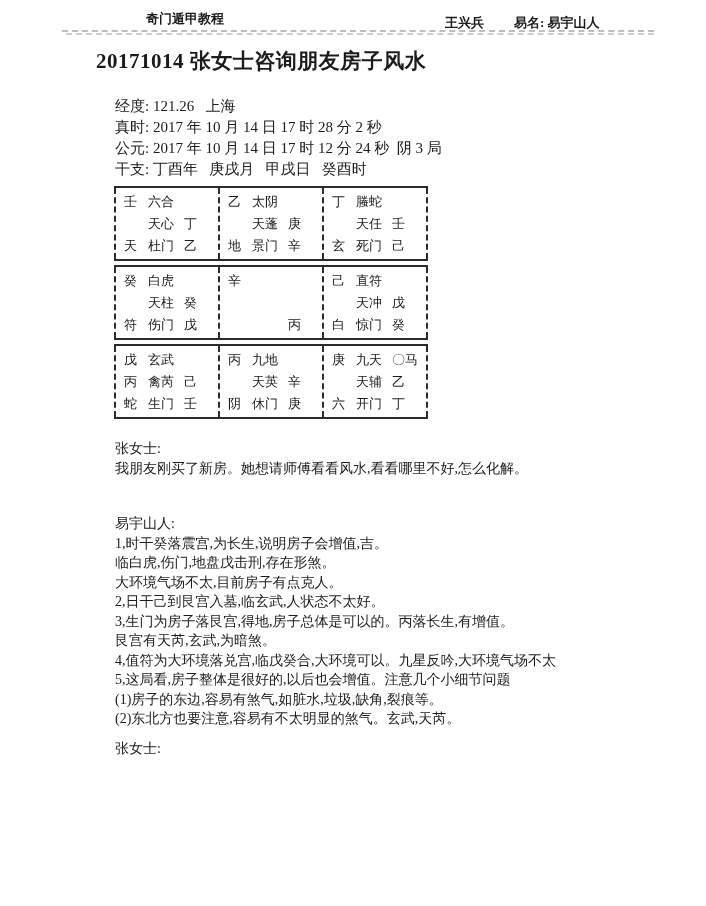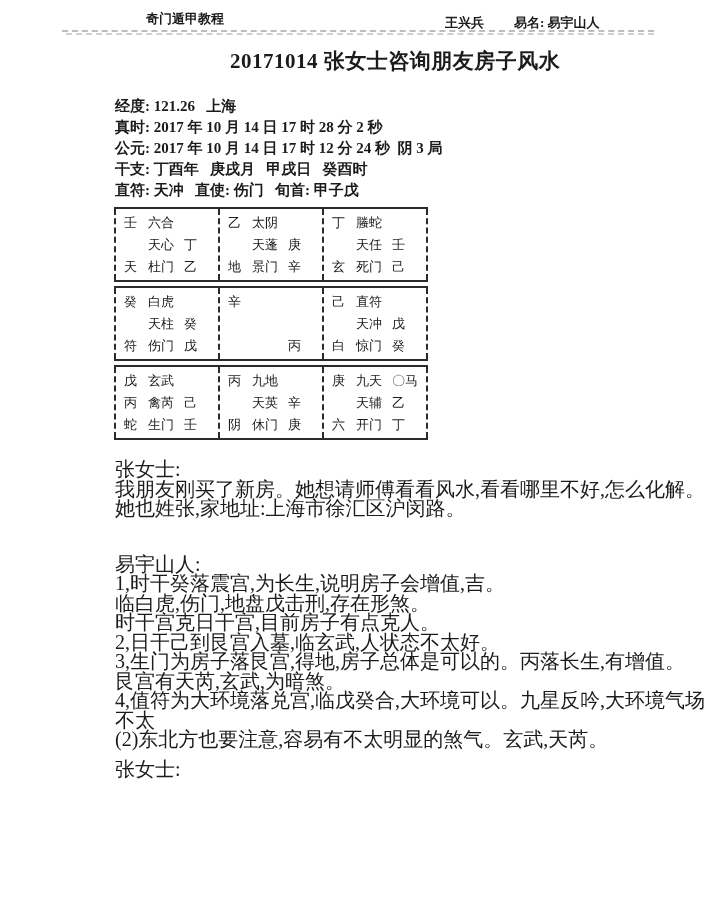--- a/index.html
+++ b/index.html
@@ -5,35 +5,35 @@
   html,body{margin:0;padding:0;background:#ffffff;}
   .page{position:relative;width:706px;height:814px;background:#fff;overflow:hidden;
         font-family:"Liberation Serif","DejaVu Serif",serif;color:#1b1b1b;}
   
   .hdr-left{position:absolute;left:146px;top:10px;font-size:13px;font-weight:bold;white-space:pre;}
   .hdr-right{position:absolute;left:445px;top:14px;font-size:13px;font-weight:bold;display:flex;gap:30px;white-space:pre;text-align:right;}
   .wavy{position:absolute;left:62px;top:30px;width:592px;}
   .wavy .w1{border-top:2px dashed #bdbdbd;}
   .wavy .w2{border-top:2px dashed #cfcfcf;margin:1px 0 0 4px;}
   
-  .title{margin:0;padding:48px 12px 0 96px;text-align:center;font-size:21px;font-weight:bold;line-height:26px;letter-spacing:.5px;}
+  .title{margin:0;padding:48px 12px 0 96px;text-align:left;font-size:21px;font-weight:bold;line-height:26px;letter-spacing:.5px;}
   
   .info{margin:22px 0 0 115px;font-size:15px;line-height:21px;}
-  .info div{white-space:pre;font-weight:bold;}
+  .info div{white-space:pre;}
   
   .grid{margin:6px 0 0 114px;width:314px;}
   .band{display:flex;border-top:2px solid #2b2b2b;border-bottom:2px solid #2b2b2b;margin-bottom:4px;}
   .band:last-child{margin-bottom:0;}
   .cell{box-sizing:border-box;width:104px;border-left:2px dashed #2b2b2b;
         display:grid;grid-template-columns:24px 36px 1fr;grid-auto-rows:22px;
         padding:3px 2px 2px 8px;font-size:13px;line-height:22px;}
   .cell:last-child{width:106px;border-right:2px dashed #2b2b2b;}
   .cell span{white-space:nowrap;}
   
-  .bodytext{margin:20px 0 0 115px;font-size:20px;line-height:19.5px;font-family:Liberation Serif, serif;}
+  .bodytext{margin:20px 0 0 115px;font-size:14px;line-height:19.5px;font-family:Liberation Serif, serif;}
   .blk2{margin-top:36px;}
   .closing{margin-top:10px;}
 </style>
 </head>
 <body>
 
 <div class="page">
 
   <div class="hdr-left">奇门遁甲教程</div>
   <div class="hdr-right">
@@ -45,21 +45,20 @@
       <div class="w2"></div>
   </div>
 
   <h1 class="title">20171014 张女士咨询朋友房子风水</h1>
 
   <div class="info">
     <div>经度: 121.26   上海</div>
     <div>真时: 2017 年 10 月 14 日 17 时 28 分 2 秒</div>
     <div>公元: 2017 年 10 月 14 日 17 时 12 分 24 秒  阴 3 局</div>
     <div>干支: 丁酉年   庚戌月   甲戌日   癸酉时</div>
-    <div>直符: 天冲   直使: 伤门   旬首: 甲子戊</div>
   </div>
 
   <div class="grid">
     <div class="band">
       <div class="cell">
         <span>壬</span>
           <span>六合</span>
           <span></span>
         <span></span>
           <span>天心</span>
@@ -159,28 +158,29 @@
         <span>六</span>
           <span>开门</span>
           <span>丁</span>
       </div>
     </div>
   </div>
 
   <div class="bodytext">
     <div>张女士:</div>
     <div>我朋友刚买了新房。她想请师傅看看风水,看看哪里不好,怎么化解。</div>
-    <div>她也姓张,家地址:上海市徐汇区沪闵路。</div>
 
     <div class="blk2">易宇山人:</div>
     <div>1,时干癸落震宫,为长生,说明房子会增值,吉。</div>
     <div>临白虎,伤门,地盘戊击刑,存在形煞。</div>
-    <div>时干宫克日干宫,目前房子有点克人。</div>
+    <div>大环境气场不太,目前房子有点克人。</div>
     <div>2,日干己到艮宫入墓,临玄武,人状态不太好。</div>
     <div>3,生门为房子落艮宫,得地,房子总体是可以的。丙落长生,有增值。</div>
     <div>艮宫有天芮,玄武,为暗煞。</div>
     <div>4,值符为大环境落兑宫,临戊癸合,大环境可以。九星反吟,大环境气场不太</div>
+    <div>5,这局看,房子整体是很好的,以后也会增值。注意几个小细节问题</div>
+    <div>(1)房子的东边,容易有煞气,如脏水,垃圾,缺角,裂痕等。</div>
     <div>(2)东北方也要注意,容易有不太明显的煞气。玄武,天芮。</div>
 
     <div class="closing">张女士:</div>
   </div>
 
 </div>
 
 </body></html>

